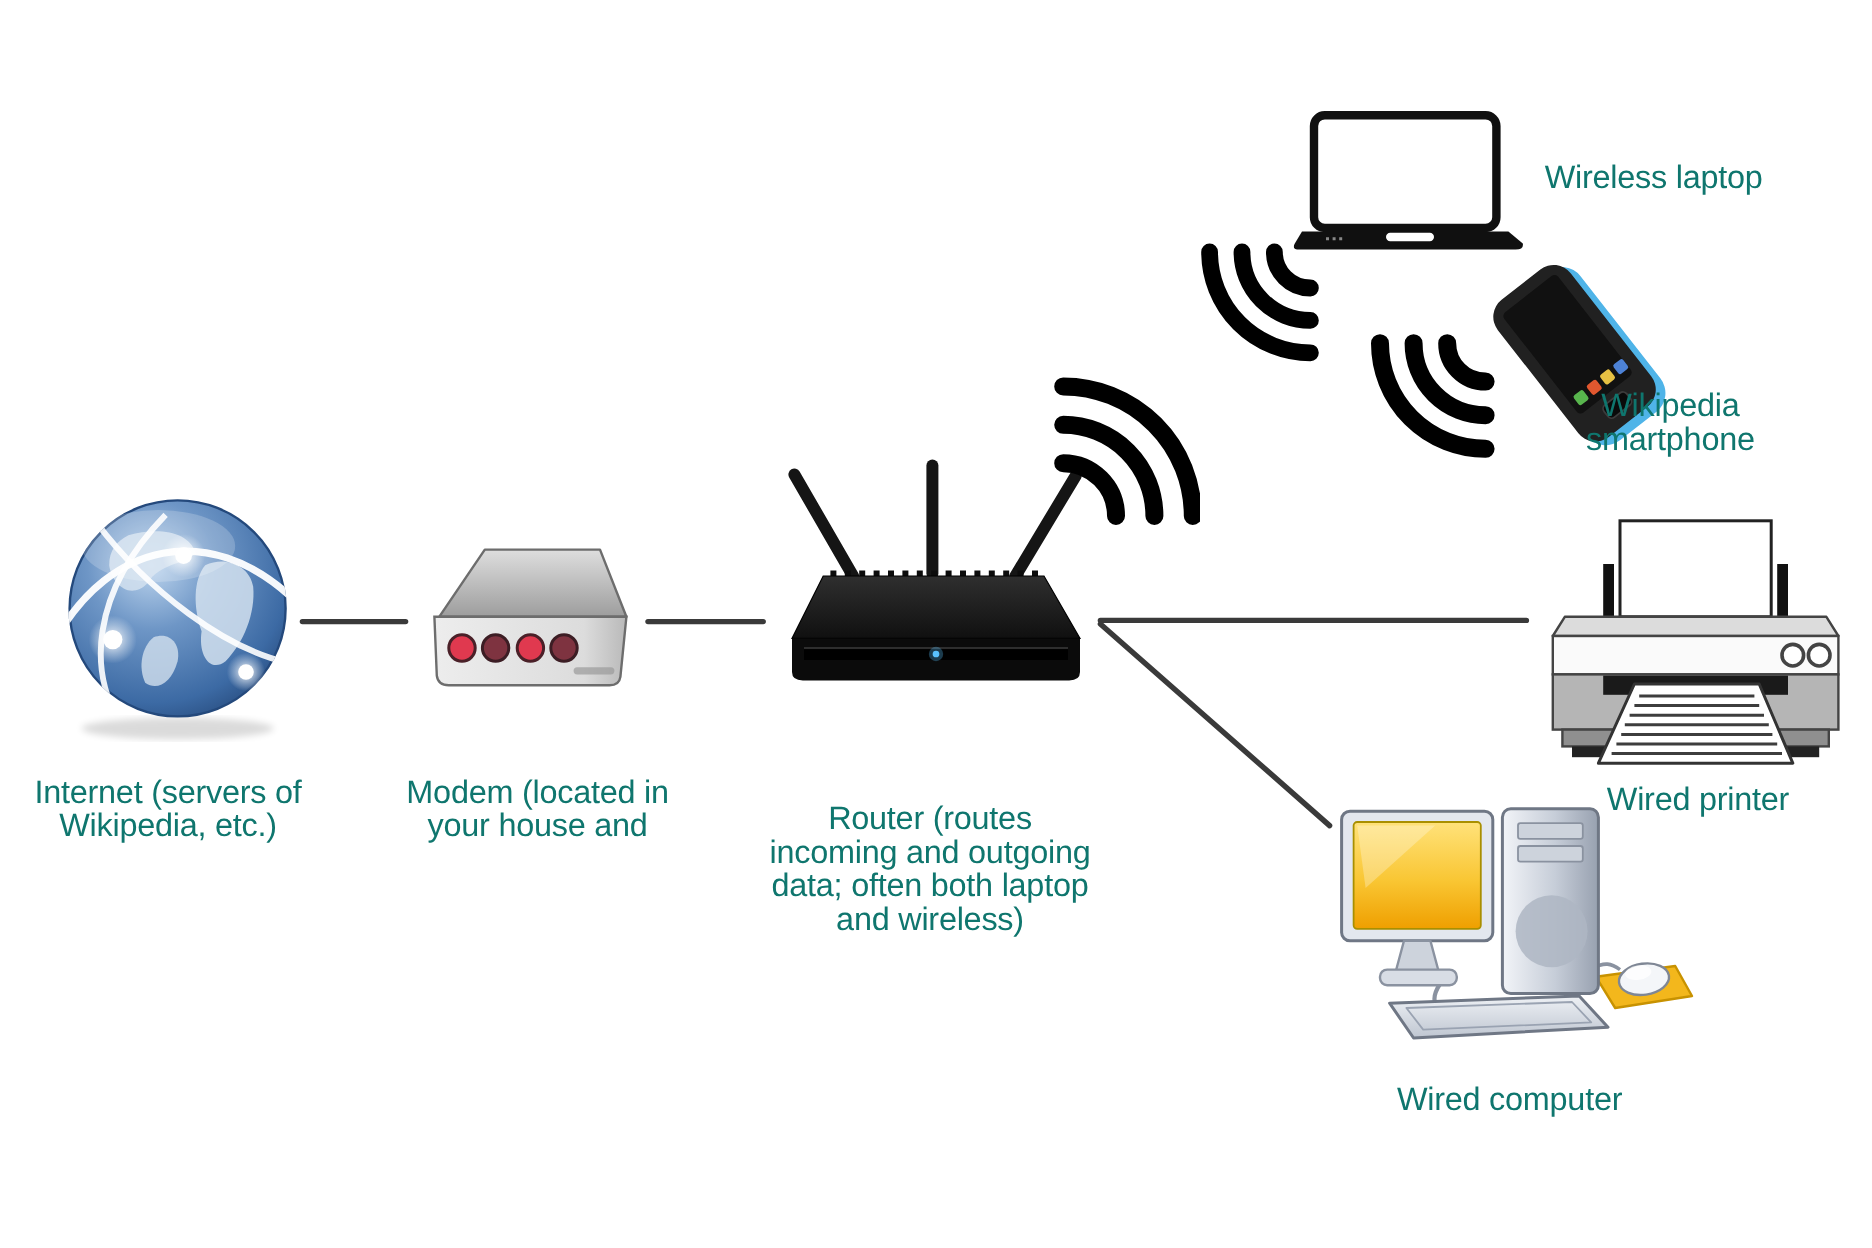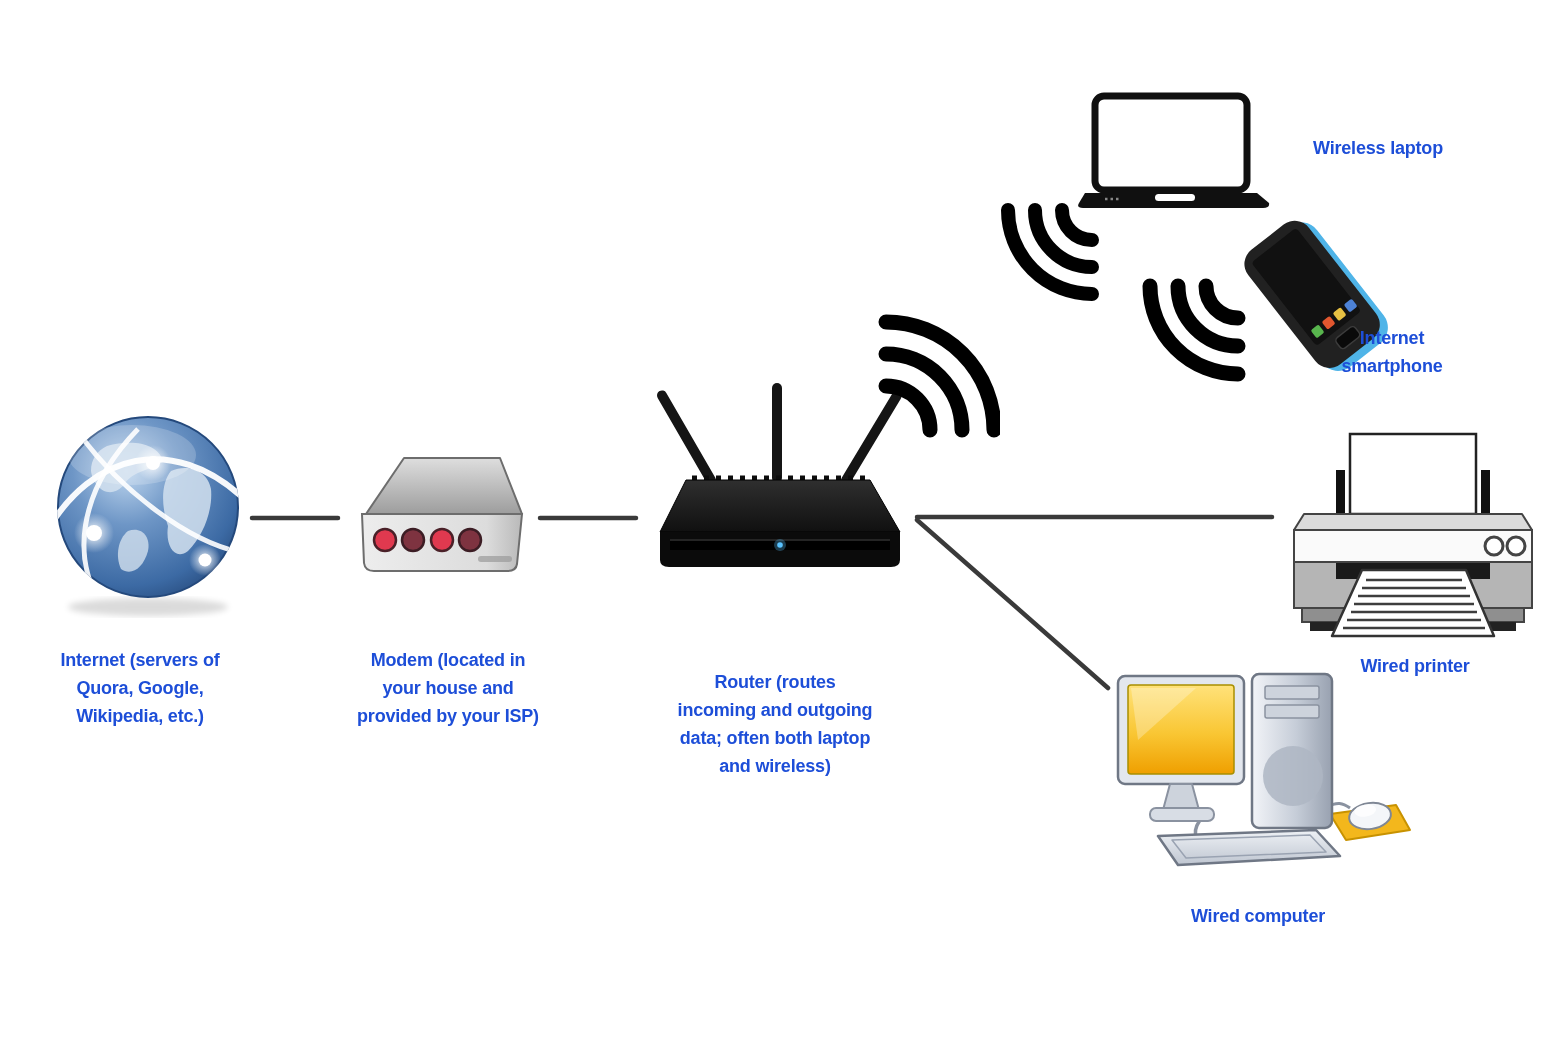--- a/index.html
+++ b/index.html
@@ -2,21 +2,21 @@
 <html><head>
 <meta charset="utf-8">
 <style>
   html,body{margin:0;padding:0;background:#fff;}
   .canvas{
     position:relative;width:1560px;height:1040px;background:#ffffff;
     font-family:"Liberation Sans", sans-serif;overflow:hidden;
   }
   .abs{position:absolute;}
   .label{
-    position:absolute;color:#1d4ed8;font-size:18px;font-weight:700;
+    position:absolute;color:#0f766e;font-size:27px;font-weight:400;
     line-height:28px;text-align:center;letter-spacing:-0.2px;
   }
   .label span{display:block;}
   svg{display:block;}
   .connectors{position:absolute;left:0;top:0;pointer-events:none;}
 </style>
 </head>
 <body>
 
 <div class="canvas">
@@ -232,43 +232,41 @@
       <path d="M31,30 L96,30 L38,82 Z" fill="#ffffff" opacity="0.28"></path>
       <polygon points="70,126 92,126 99,152 63,152" fill="#cdd3dc" stroke="#8a92a0" stroke-width="2" stroke-linejoin="round"></polygon>
       <rect x="50" y="150" width="64" height="13" rx="6" fill="#d8dde5" stroke="#8a92a0" stroke-width="2"></rect>
       <polygon points="58,178 216,172 240,198 78,207" fill="url(#gKey)" stroke="#6f7785" stroke-width="2.5" stroke-linejoin="round"></polygon>
       <polygon points="72,182 210,177 226,194 86,200" fill="none" stroke="#9aa3b2" stroke-width="1.5" stroke-linejoin="round"></polygon>
     </svg>
   </div>
 
   <div class="label" style="left:20px;top:646px;width:240px;">
     <span>Internet (servers of</span>
-    <span>Quora, Google,</span>
     <span>Wikipedia, etc.)</span>
   </div>
 
   <div class="label" style="left:318px;top:646px;width:260px;">
     <span>Modem (located in</span>
     <span>your house and</span>
-    <span>provided by your ISP)</span>
   </div>
 
   <div class="label" style="left:615px;top:632px;width:320px;margin-top:36px;">
     <span>Router (routes</span>
     <span>incoming and outgoing</span>
     <span>data; often both laptop</span>
     <span>and wireless)</span>
   </div>
 
   <div class="label" style="left:1278px;top:134px;width:200px;">
     <span>Wireless laptop</span>
   </div>
 
   <div class="label" style="left:1302px;top:324px;width:180px;">
-    <span>Internet</span>
+    <span>Wikipedia</span>
     <span>smartphone</span>
   </div>
 
   <div class="label" style="left:1315px;top:652px;width:200px;">
     <span>Wired printer</span>
   </div>
 
   <div class="label" style="left:1158px;top:902px;width:200px;">
     <span>Wired computer</span>
   </div>

